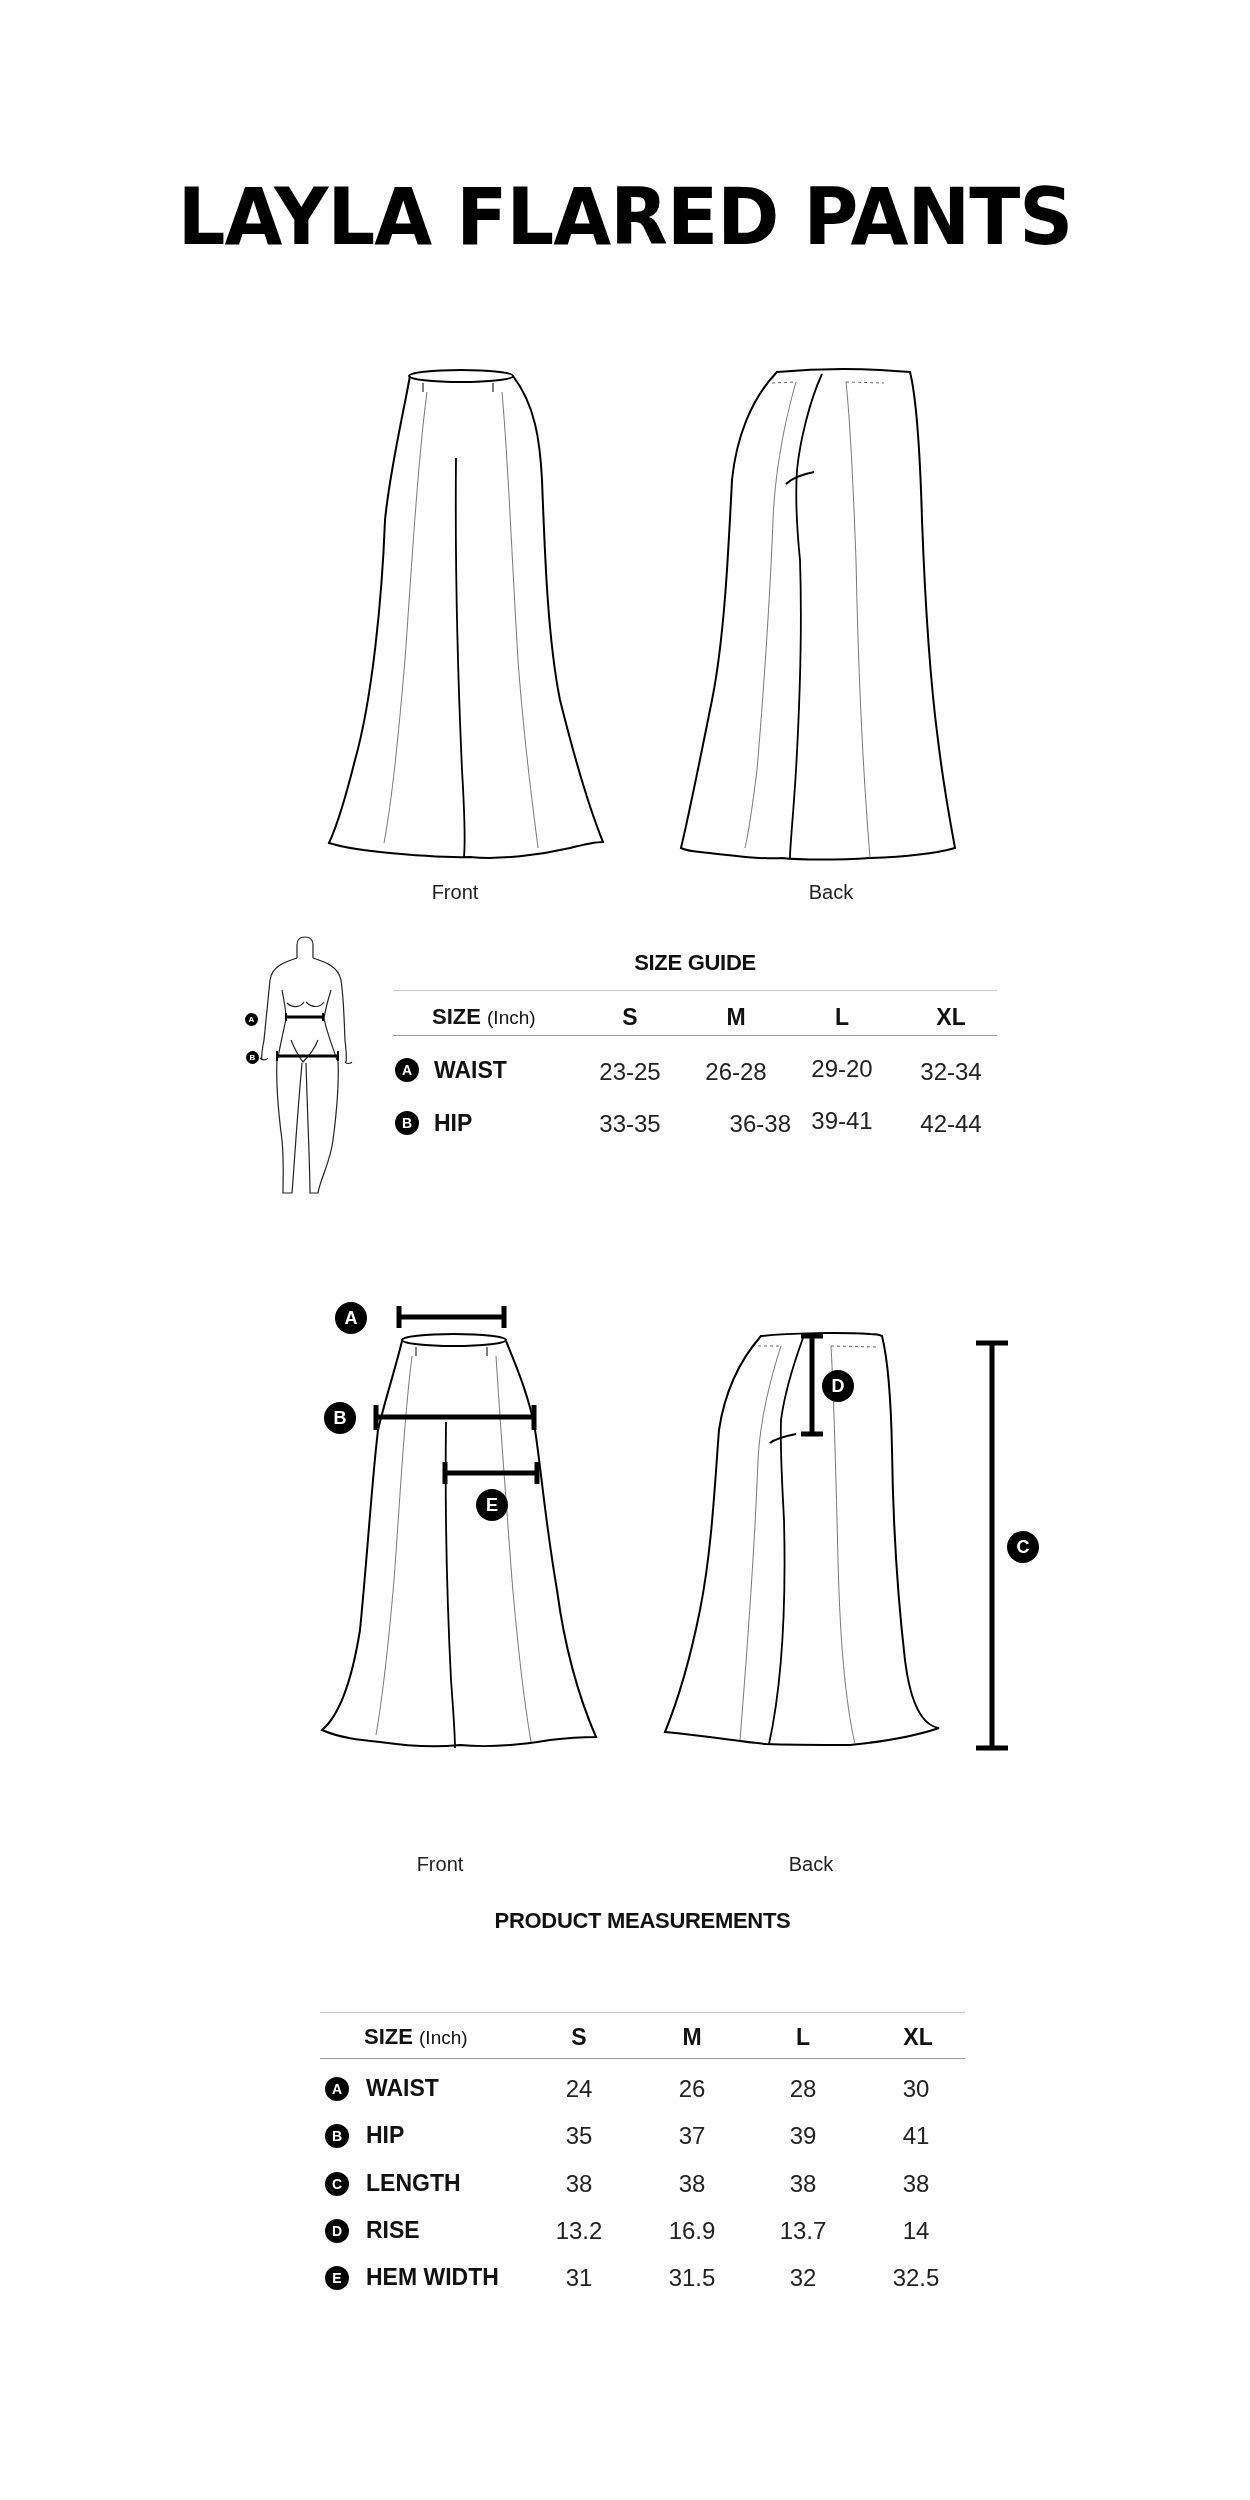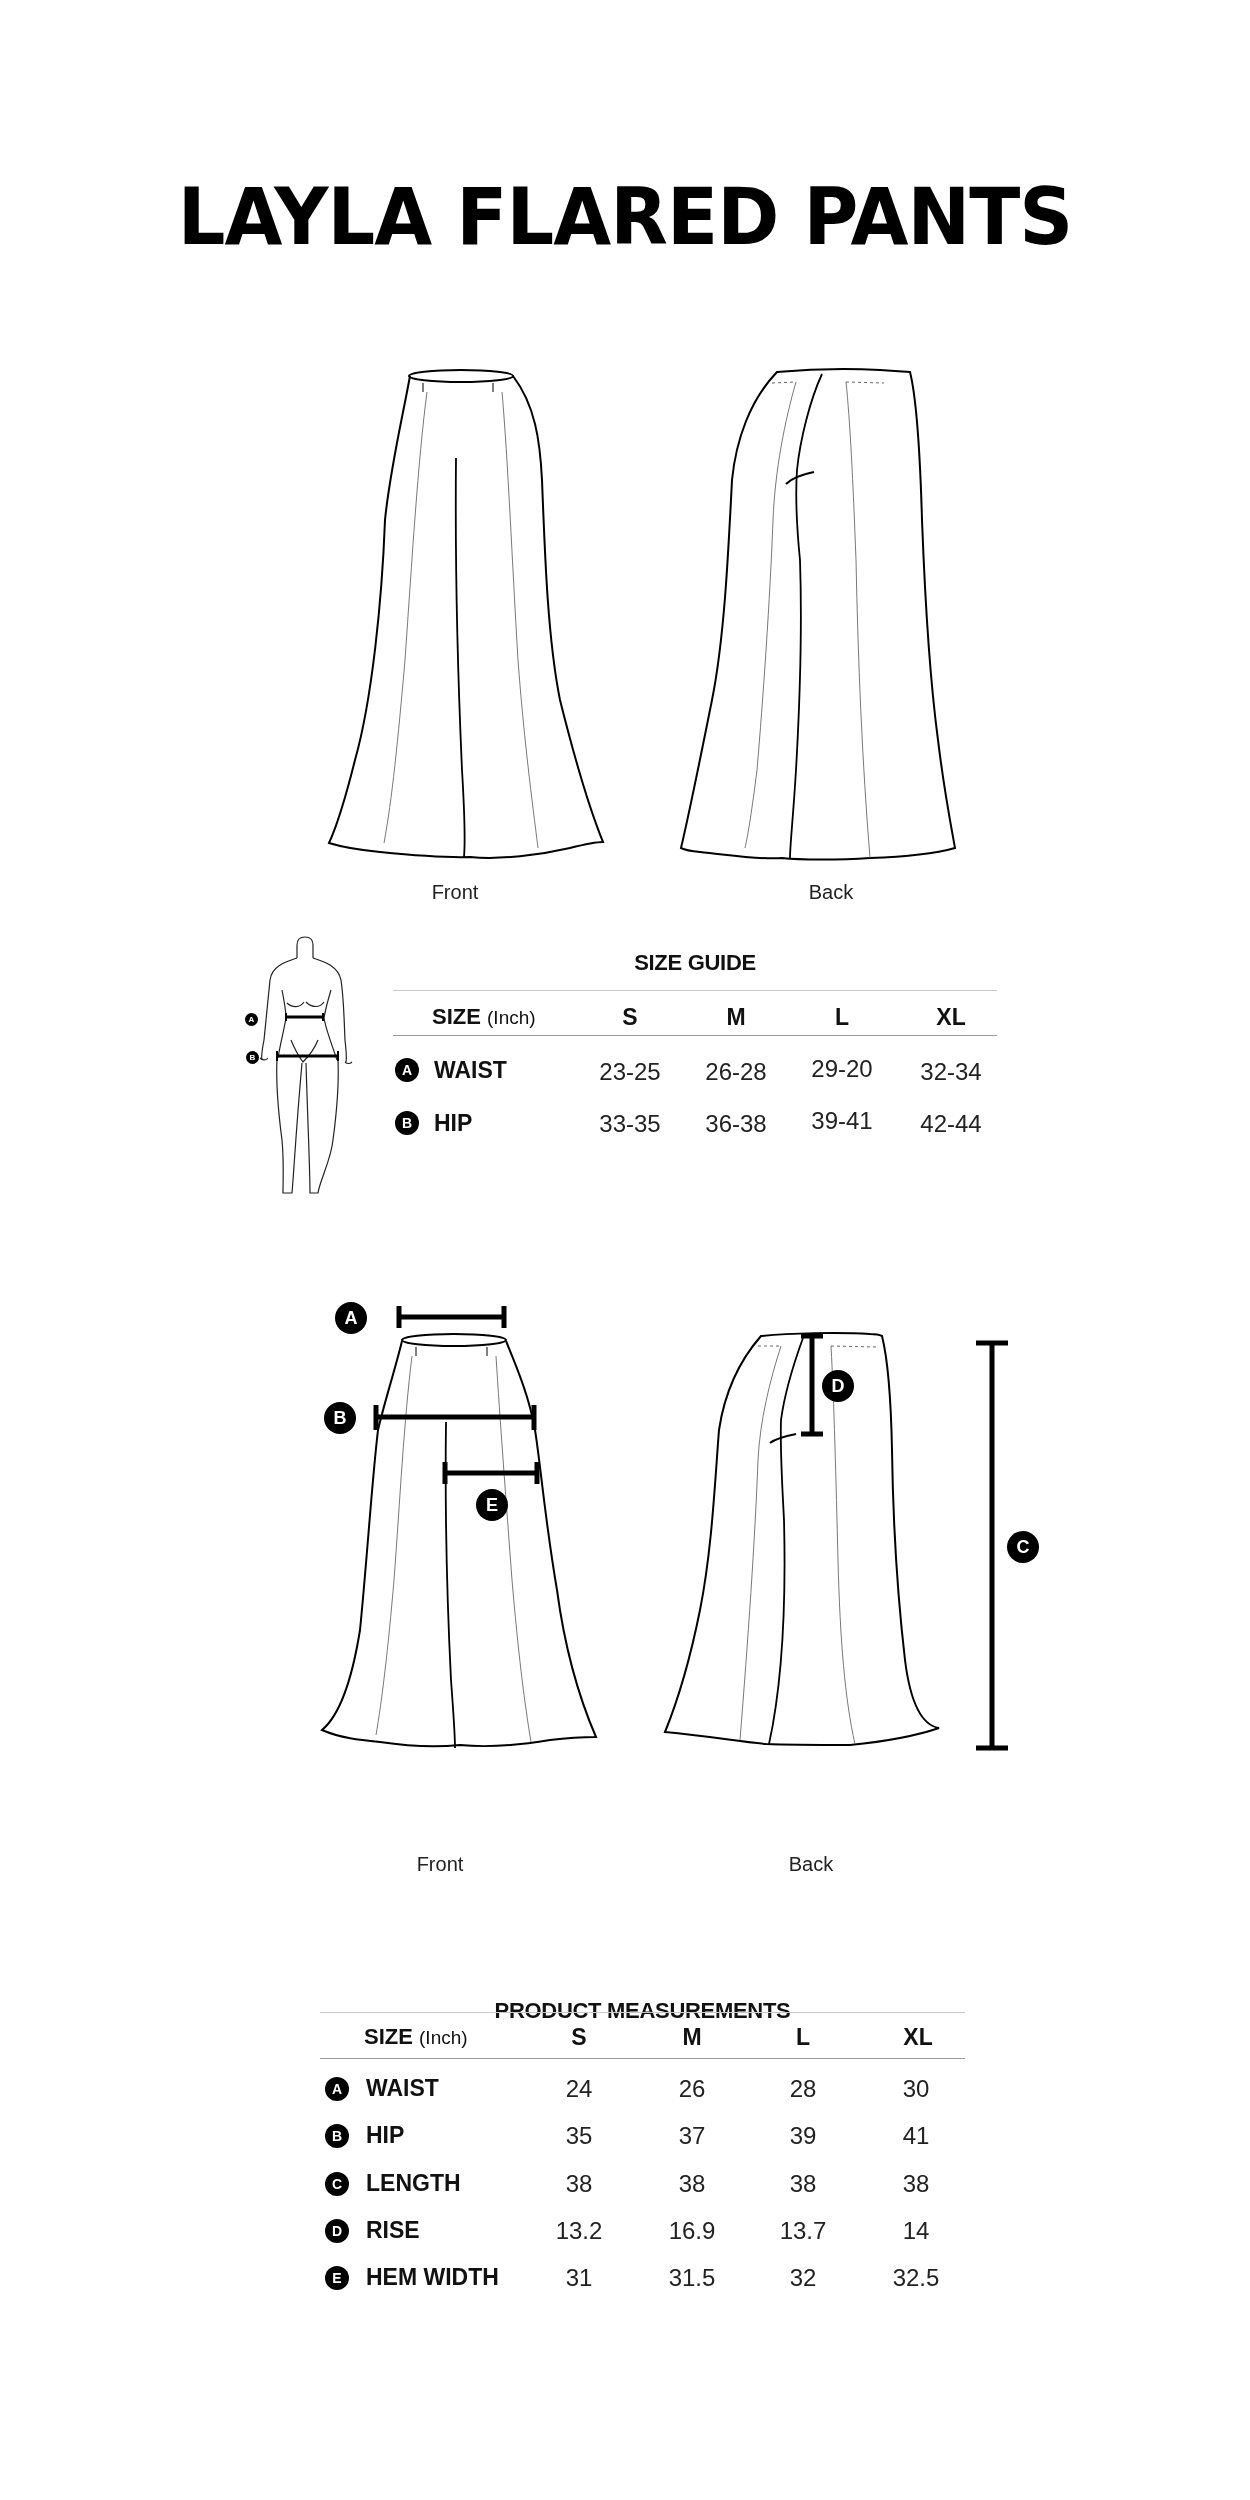--- a/index.html
+++ b/index.html
@@ -103,21 +103,21 @@
 <div class="badge b-sm" style="left:395px;top:1058px;">A</div>
 <div class="rowlabel" style="left:434px;top:1057px;">WAIST</div>
 <div class="td" style="left:575px;top:1058px;">23-25</div>
 <div class="td" style="left:681px;top:1058px;text-align:center;">26-28</div>
 <div class="td" style="left:787px;top:1055px;">29-20</div>
 <div class="td" style="left:896px;top:1058px;">32-34</div>
 
 <div class="badge b-sm" style="left:395px;top:1111px;">B</div>
 <div class="rowlabel" style="left:434px;top:1110px;">HIP</div>
 <div class="td" style="left:575px;top:1110px;">33-35</div>
-<div class="td" style="left:681px;top:1110px;">36-38</div>
+<div class="td" style="left:681px;top:1110px;text-align:right;">36-38</div>
 <div class="td" style="left:787px;top:1107px;">39-41</div>
 <div class="td" style="left:896px;top:1110px;">42-44</div>
 
 <svg style="left:0;top:0;" width="1250" height="1900">
   <g fill="none" stroke="#000" stroke-width="2">
     <path d="M402,1341 C395,1370 385,1400 378,1430 C372,1480 367,1560 360,1630 C352,1680 340,1715 322,1730 C340,1738 360,1740 380,1742 C400,1745 430,1748 460,1745 C490,1748 520,1745 550,1740 C575,1737 590,1737 596,1737 C580,1700 565,1650 557,1590 C545,1520 540,1460 535,1430 C530,1400 518,1370 506,1341"></path>
     <ellipse cx="454" cy="1340" rx="52" ry="6"></ellipse>
     <path d="M416,1347 L416,1356 M487,1347 L487,1356" stroke-width="1"></path>
     <path d="M446,1422 C445,1500 447,1600 451,1680 C454,1720 455,1740 455,1748" stroke-width="1.8"></path>
   </g>
@@ -163,21 +163,21 @@
     <path d="M992,1343 L992,1748" stroke-width="5"></path>
     <path d="M976,1343 L1008,1343 M976,1748 L1008,1748" stroke-width="5"></path>
   </g>
 </svg>
 <div class="badge b-md" style="left:822px;top:1370px;">D</div>
 <div class="badge b-md" style="left:1007px;top:1531px;">C</div>
 
 <div class="abs cap" style="left:380px;top:1853px;">Front</div>
 <div class="abs cap" style="left:751px;top:1853px;">Back</div>
 
-<div class="abs sect-title" style="left:320px;width:645px;top:1998px;">PRODUCT MEASUREMENTS</div>
+<div class="abs sect-title" style="left:320px;width:645px;top:1908px;">PRODUCT MEASUREMENTS</div>
 <div class="hline" style="left:320px;width:645px;top:2012px;background:#c8c8c8;"></div>
 <div class="th-size" style="left:364px;top:2024px;">
   <span>SIZE</span>
   <span class="unit">(Inch)</span>
 </div>
 <div class="th" style="left:534px;top:2024px;">S</div>
 <div class="th" style="left:647px;top:2024px;">M</div>
 <div class="th" style="left:758px;top:2024px;">L</div>
 <div class="th" style="left:873px;top:2024px;">XL</div>
 <div class="hline" style="left:320px;width:645px;top:2058px;background:#9a9a9a;"></div>

